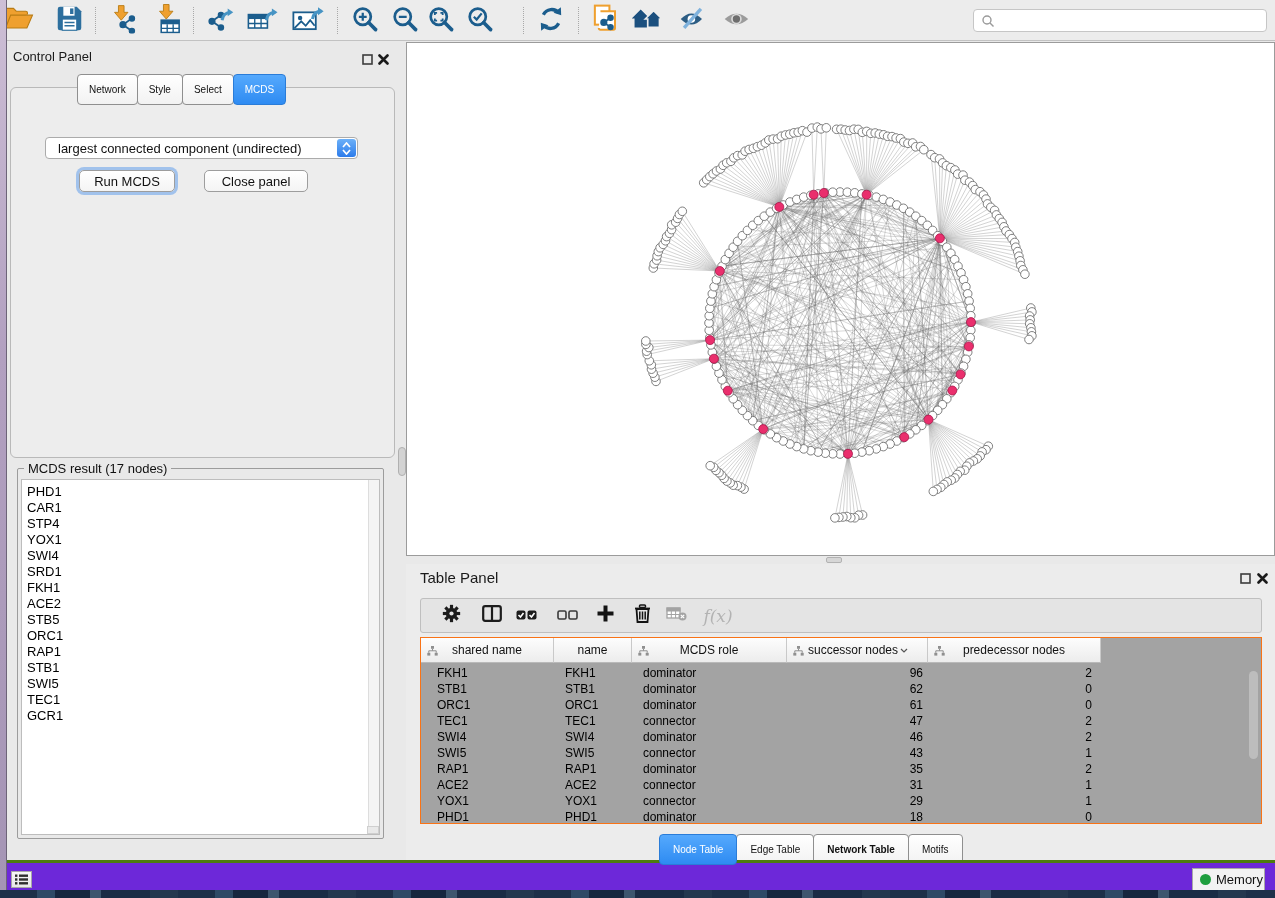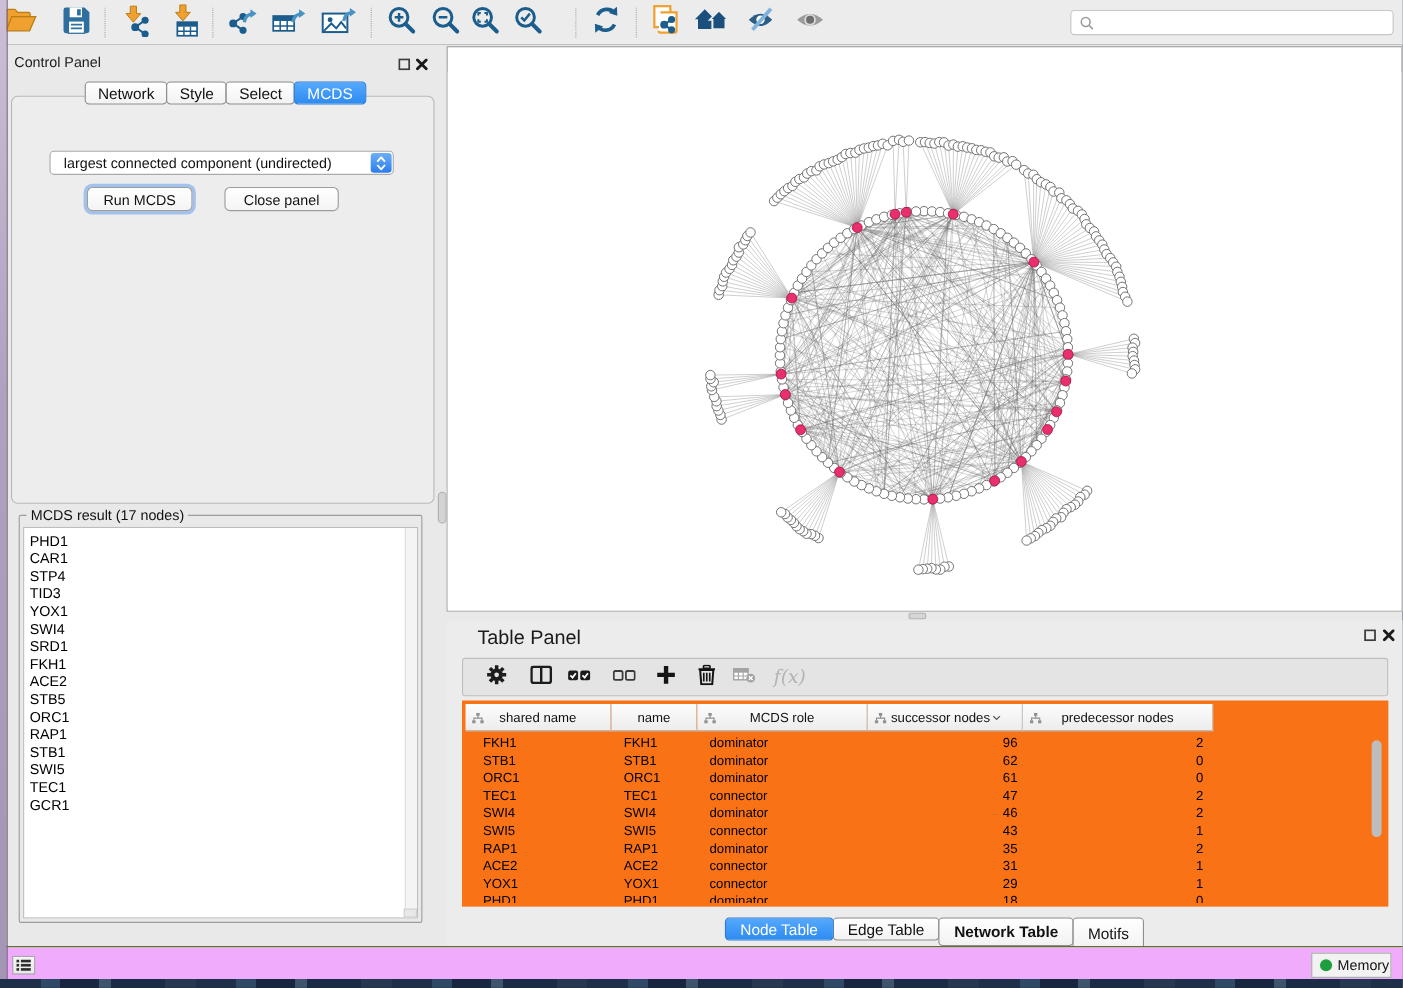--- a/index.html
+++ b/index.html
@@ -11,21 +11,21 @@
 .tbtn{position:absolute;top:5px;width:32px;height:31px;display:flex;align-items:center;justify-content:center;background:none;border:none}
 .tbtn svg{transform:scale(1.12)}
 .tsep{position:absolute;top:7px;height:27px;width:0;border-left:1px dotted #a9a9a9}
 .search{position:absolute;left:973px;top:9px;width:294px;height:23px;background:#fff;border:1px solid #c6c6c6;border-radius:4px;display:flex;align-items:center;padding-left:7px}
 
 .cpanel{position:absolute;left:7px;top:41px;width:394px;height:819px;background:#e9e9e9}
 .cp-title{position:absolute;left:6px;top:8px;font-size:13px;color:#1a1a1a}
 .cp-float{position:absolute;left:355px;top:10px}
 .cp-close{position:absolute;left:371px;top:10px}
 .cp-tabs{position:absolute;left:71px;top:33px;display:flex;z-index:5}
-.tab{height:21px;border:1px solid #8f8f8f;background:linear-gradient(#ffffff,#f2f2f2);font-size:14px;color:#111;padding:0 11px;display:flex;align-items:center;border-radius:4px;margin-left:-1px;position:relative}
+.tab{height:31px;border:1px solid #8f8f8f;background:linear-gradient(#ffffff,#f2f2f2);font-size:10px;color:#111;padding:0 11px;display:flex;align-items:center;border-radius:4px;margin-left:-1px;position:relative}
 .tab.sel{background:linear-gradient(#55a9fd,#2e8bf2);border-color:#2a7cd8;color:#fff;z-index:2}
 .cp-content{position:absolute;left:3px;top:46px;width:385px;height:371px;background:#ededed;border:1px solid #b9b9b9;border-radius:6px}
 .opt-label{position:absolute;left:0;top:27px;width:100%;text-align:center;font-size:13px;color:#111}
 .combo{position:absolute;left:34px;top:49px;width:313px;height:22px;background:#fff;border:1px solid #ababab;border-radius:4px;font-size:13px;color:#111;display:flex;align-items:center;padding-left:12px}
 .combo-step{position:absolute;right:1px;top:1px;width:19px;height:18px;border-radius:3px;background:linear-gradient(#6cb0f8,#2d7ceb);display:flex;flex-direction:column;align-items:center;justify-content:center;gap:1px}
 .btn{position:absolute;height:22px;background:linear-gradient(#ffffff,#f4f4f4);border:1px solid #9d9d9d;border-radius:5px;font-size:13px;color:#111;display:flex;align-items:center;justify-content:center;font-family:"Liberation Sans",sans-serif}
 .btn.focusring{box-shadow:0 0 0 3px rgba(120,170,235,.65)}
 .cp-group{position:absolute;left:10px;top:427px;width:367px;height:371px;border:1px solid #9c9c9c;border-radius:2px}
 .cp-group-label{position:absolute;left:6px;top:-8px;background:#e9e9e9;padding:0 4px;font-size:13px;color:#111}
 .cp-list{position:absolute;left:3px;top:10px;right:3px;bottom:3px;background:#fff;border:1px solid #bdbdbd;font-size:13px;color:#000;padding:4px 0 0 5px;line-height:16px}
@@ -34,37 +34,37 @@
 .vgrip{position:absolute;left:398px;top:447px;width:8px;height:29px;background:#d3d3d3;border:1px solid #b0b0b0;border-radius:4px}
 
 .nwin{position:absolute;left:406px;top:42px;width:869px;height:514px;background:#fff;border:1px solid #9b9b9b}
 .ntitle{position:absolute;left:0;top:0;width:100%;height:22px;background:linear-gradient(#eaeaea,#d2d2d2);border-bottom:1px solid #aaa}
 .tl{position:absolute;top:4.5px;width:13px;height:13px;border-radius:50%}
 .ntext{position:absolute;left:501px;top:4px;transform:translateX(-50%);font-size:13px;color:#111;white-space:nowrap}
 .ncanvas{position:absolute;left:0;top:22px;width:867px;height:490px;background:#fff}
 .hgrip{position:absolute;left:826px;top:557px;width:16px;height:6px;background:#d6d6d6;border:1px solid #b2b2b2;border-radius:2px}
 
 .tpanel{position:absolute;left:406px;top:564px;width:869px;height:296px;background:#ececec}
-.tp-title{position:absolute;left:28px;top:5px;font-size:18px;color:#1a1a1a}
+.tp-title{position:absolute;left:14px;top:5px;font-size:15px;color:#1a1a1a}
 .tp-float{position:absolute;left:834px;top:6px}
 .tp-close{position:absolute;left:851px;top:6px}
 .tp-toolbar{position:absolute;left:14px;top:34px;width:842px;height:35px;background:#e4e4e4;border:1px solid #bfbfbf;border-radius:3px}
 .tpi{position:absolute;top:0;height:33px;width:34px;display:flex;align-items:center;justify-content:center;background:none;border:none}
 .fx{font-family:"DejaVu Serif",serif;font-style:italic;font-size:17px;color:#b3b3b3}
-.tp-table{position:absolute;left:14px;top:73px;width:842px;height:187px;background:#f97316;border:3px solid #f97316;overflow:hidden}
+.tp-table{position:absolute;left:14px;top:73px;width:842px;height:187px;background:#a3a3a3;border:1px solid #f97316;overflow:hidden}
 .thead{position:absolute;left:0;top:0;height:25px;display:flex}
 .th{height:25px;background:linear-gradient(#fdfdfd,#ececec);border-right:1px solid #c9c9c9;border-bottom:1px solid #b9b9b9;display:flex;align-items:center;justify-content:center;font-size:12px;color:#111;position:relative}
 .th .thlabel{margin:0 2px}
 .th .hicon{position:absolute;left:6px;top:7px}
 .trow{position:absolute;left:0;display:flex;height:16px;font-size:12px;color:#000}
 .td{height:16px;display:flex;align-items:center;white-space:nowrap}
 .td.num{justify-content:flex-end}
 .tp-scroll{position:absolute;right:3px;top:33px;width:9px;height:88px;background:#bdbdbd;border-radius:5px}
 .tp-tabs{position:absolute;left:254px;top:270px;display:flex}
-.statusbar{position:absolute;left:0;top:860px;width:1275px;height:30px;background:#f0abfc;border-top:1px solid #4d7c0f}
+.statusbar{position:absolute;left:0;top:860px;width:1275px;height:30px;background:#6d28d9;border-top:3px solid #4d7c0f}
 .sb-list{position:absolute;left:11px;top:8px;width:21px;height:17px;background:linear-gradient(#f6f6f6,#e8e8e8);border:1px solid #a8a8a8;display:flex;align-items:center;justify-content:center}
 .sb-mem{position:absolute;left:1192px;top:5px;width:73px;height:23px;background:#f2f2f2;border:1px solid #a8a8a8;display:flex;align-items:center;padding-left:7px;gap:5px;font-size:13px;color:#111}
 .sb-dot{width:11px;height:11px;border-radius:50%;background:#1e9e3e}
 </style>
 </head>
 <body>
 
 <div class="app">
   <div class="toolbar">
       <div class="tbtn" style="left: 2px;">
@@ -261,21 +261,20 @@
       <div class="btn" style="left:193px;top:82px;width:104px">Close panel</div>
     </div>
     <div class="cp-group">
       <div class="cp-group-label">MCDS result (17 nodes)</div>
       <div class="cp-list">
         <div class="cp-list-track"></div>
         <div class="cp-list-corner"></div>
       <div>PHD1</div>
           <div>CAR1</div>
           <div>STP4</div>
-          <div>TID3</div>
           <div>YOX1</div>
           <div>SWI4</div>
           <div>SRD1</div>
           <div>FKH1</div>
           <div>ACE2</div>
           <div>STB5</div>
           <div>ORC1</div>
           <div>RAP1</div>
           <div>STB1</div>
           <div>SWI5</div>

